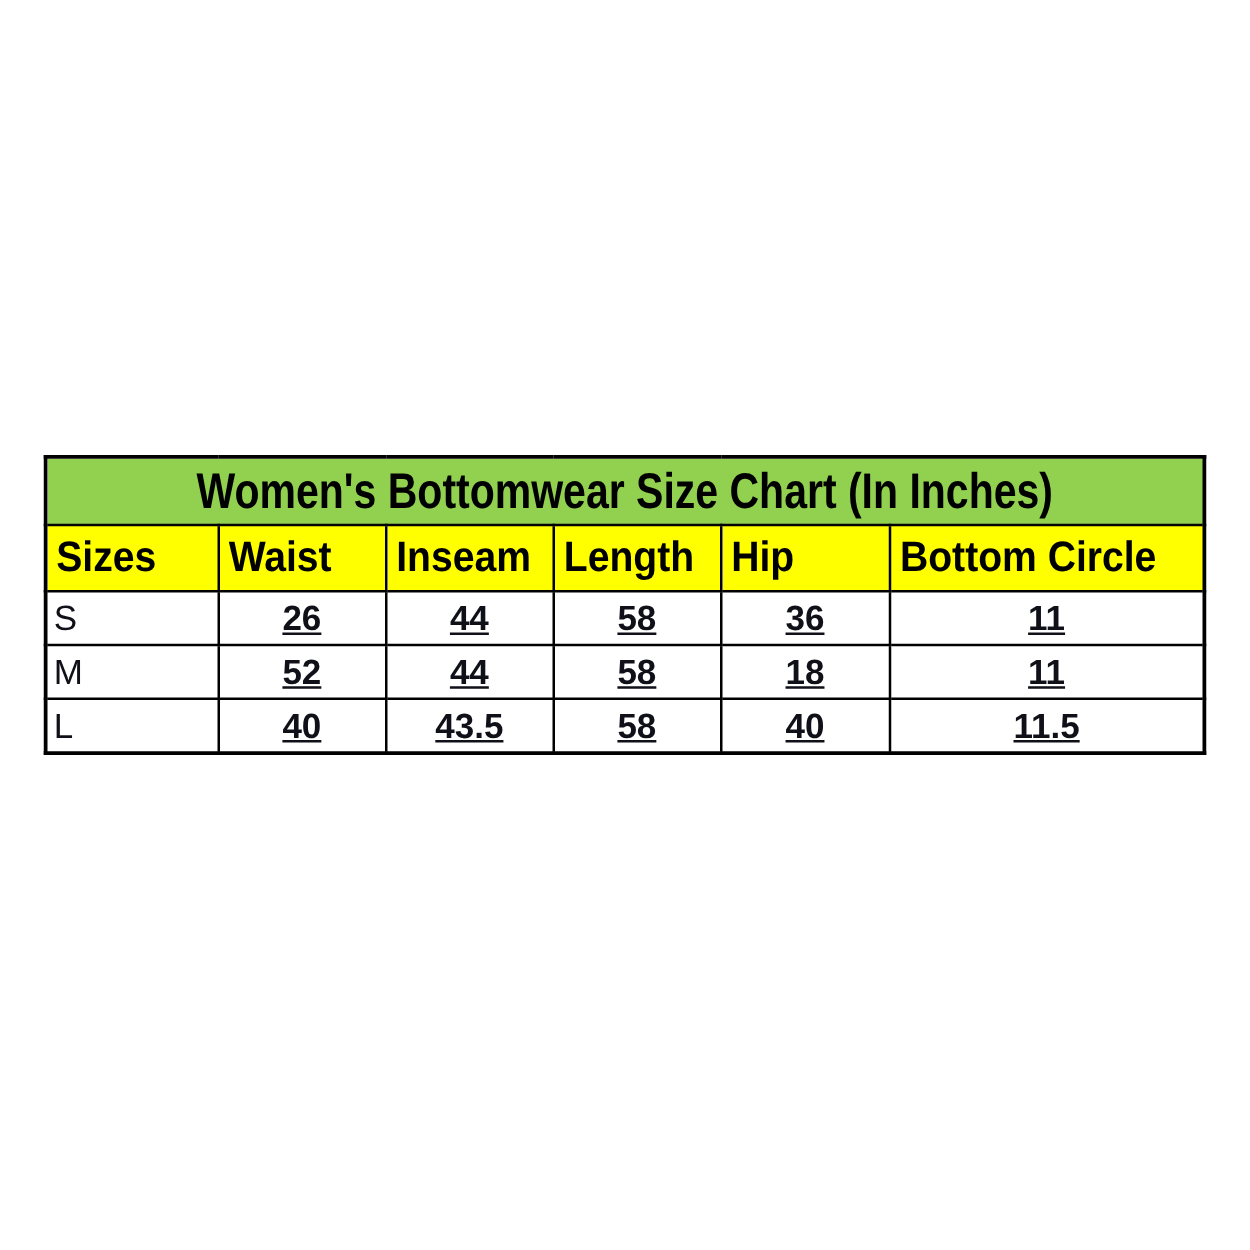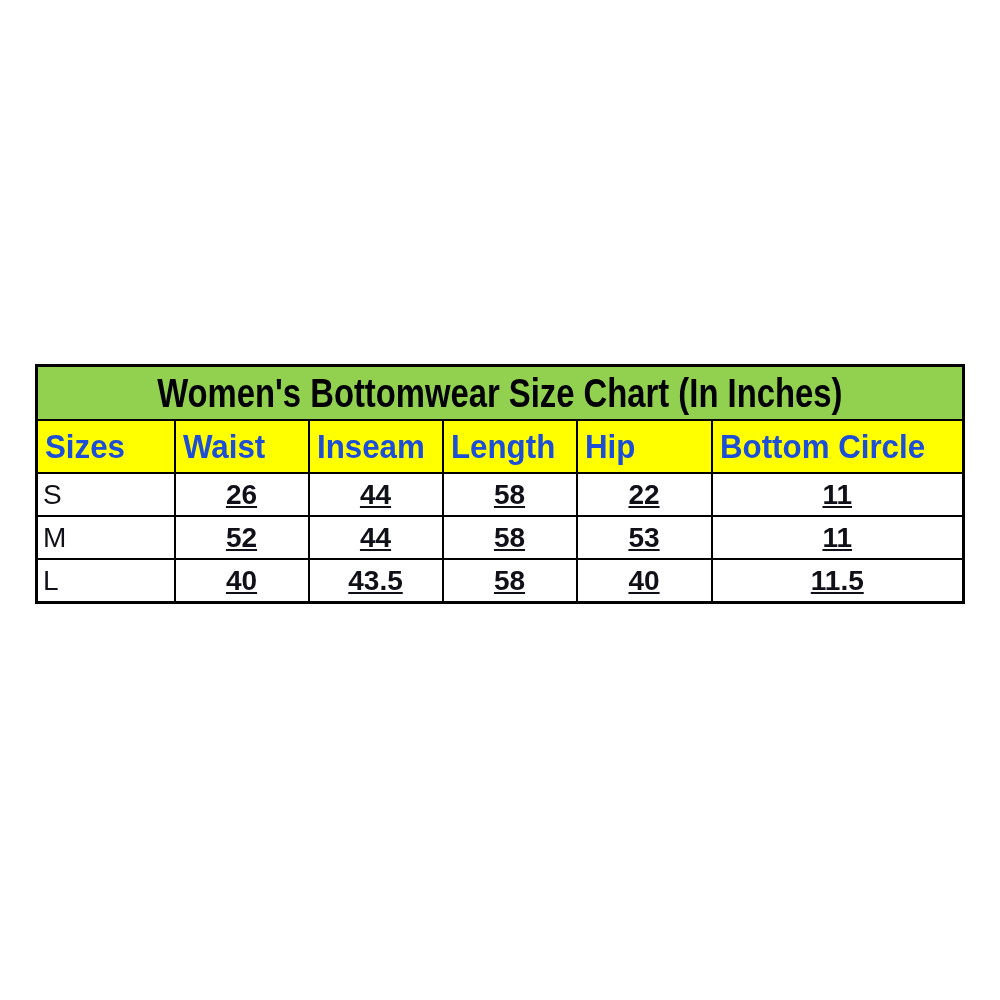--- a/index.html
+++ b/index.html
@@ -42,21 +42,21 @@
     font-weight: bold;
     color: #000000;
   }
   tr.header-row th {
     background: #FFFF00;
     height: 49px;
     text-align: left;
     padding-left: 7px;
     font-size: 34px;
     font-weight: bold;
-    color: #1d4ed8;
+    color: #000000;
   }
   tr.data-row td {
     background: #ffffff;
     height: 39px;
     font-size: 28px;
   }
   td.size-cell {
     text-align: left;
     padding-left: 5px;
     font-weight: 400;
@@ -106,29 +106,29 @@
         <th><span class="cx-left">Hip</span></th>
         <th><span class="cx-left">Bottom Circle</span></th>
       </tr>
     </thead>
     <tbody>
       <tr class="data-row">
         <td class="size-cell">S</td>
         <td class="num-cell">26</td>
         <td class="num-cell">44</td>
         <td class="num-cell">58</td>
-        <td class="num-cell">22</td>
+        <td class="num-cell">36</td>
         <td class="num-cell">11</td>
       </tr>
       <tr class="data-row">
         <td class="size-cell">M</td>
         <td class="num-cell">52</td>
         <td class="num-cell">44</td>
         <td class="num-cell">58</td>
-        <td class="num-cell">53</td>
+        <td class="num-cell">18</td>
         <td class="num-cell">11</td>
       </tr>
       <tr class="data-row">
         <td class="size-cell">L</td>
         <td class="num-cell">40</td>
         <td class="num-cell">43.5</td>
         <td class="num-cell">58</td>
         <td class="num-cell">40</td>
         <td class="num-cell">11.5</td>
       </tr>

